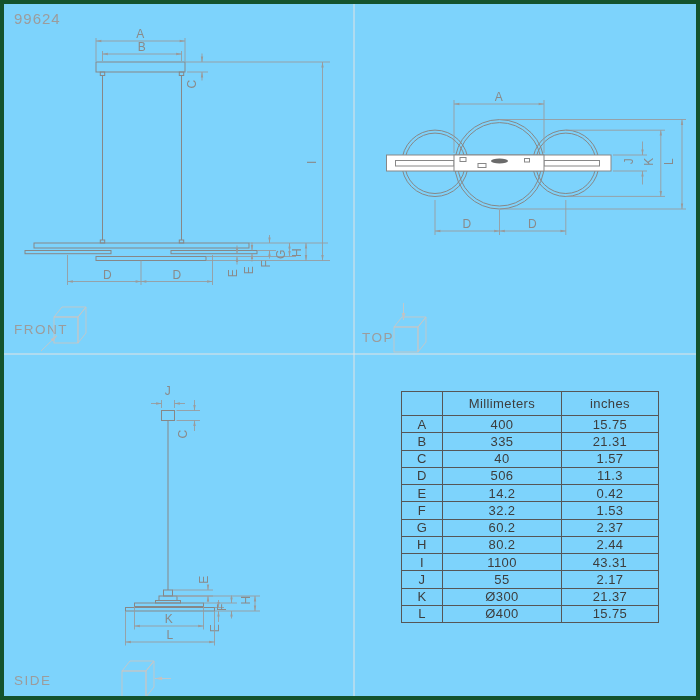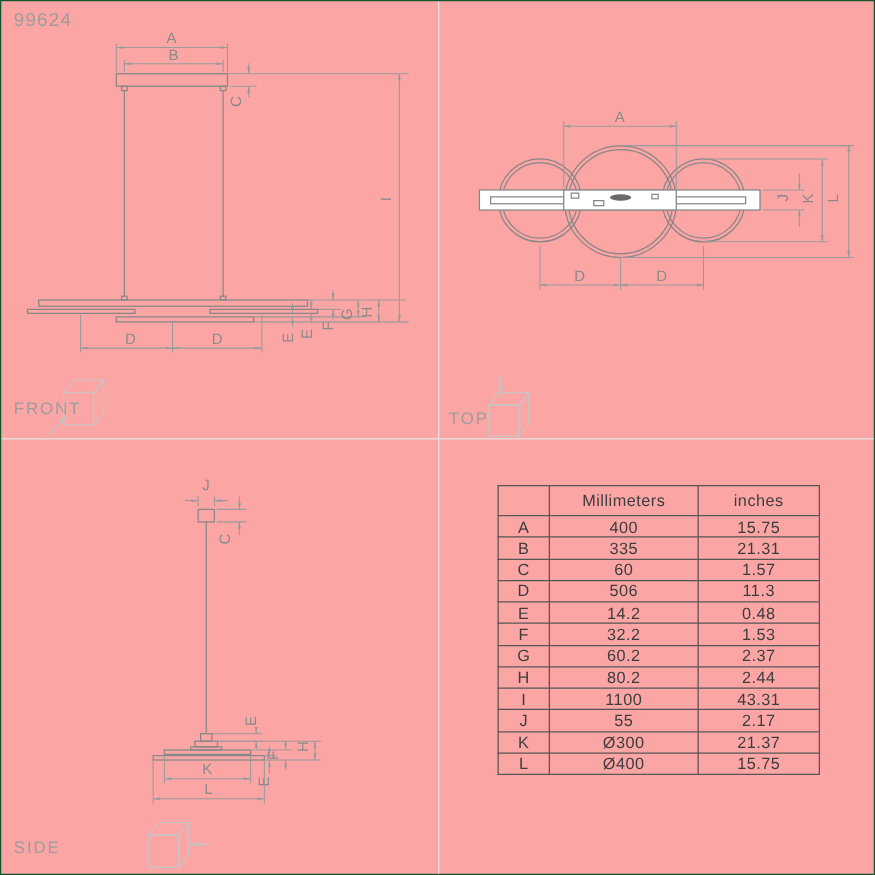--- a/index.html
+++ b/index.html
@@ -1,18 +1,18 @@
 <!DOCTYPE html>
 <html><head>
 <meta charset="utf-8">
 <style>
   html,body{margin:0;padding:0;background:#fff;}
   #canvas{
-    position:relative;width:700px;height:700px;background:#fca5a5;
-    border:1px solid #14532d;box-sizing:border-box;overflow:hidden;
+    position:relative;width:700px;height:700px;background:#7dd3fc;
+    border:4px solid #14532d;box-sizing:border-box;overflow:hidden;
     font-family:"Liberation Sans",sans-serif;
   }
   svg{position:absolute;left:0;top:0;}
   .obj{stroke:#878787;stroke-width:1;fill:none;}
   .objf{stroke:#878787;stroke-width:1;fill:#ffffff;}
   .dim{stroke:#9a9a9a;stroke-width:0.85;fill:none;}
   .cube{stroke:#c6c6c6;stroke-width:0.9;fill:none;}
   .dimtxt{font-family:"Liberation Sans",sans-serif;font-size:12px;fill:#8a8a8a;letter-spacing:0.5px;}
   .viewtxt{font-family:"Liberation Sans",sans-serif;font-size:13.5px;fill:#9c9c9c;letter-spacing:1.5px;}
   .codetxt{font-family:"Liberation Sans",sans-serif;font-size:15px;fill:#9c9c9c;letter-spacing:1px;}
@@ -269,32 +269,32 @@
           <td>400</td>
           <td>15.75</td>
         </tr>
         <tr>
           <td>B</td>
           <td>335</td>
           <td>21.31</td>
         </tr>
         <tr>
           <td>C</td>
-          <td>60</td>
+          <td>40</td>
           <td>1.57</td>
         </tr>
         <tr>
           <td>D</td>
           <td>506</td>
           <td>11.3</td>
         </tr>
         <tr>
           <td>E</td>
           <td>14.2</td>
-          <td>0.48</td>
+          <td>0.42</td>
         </tr>
         <tr>
           <td>F</td>
           <td>32.2</td>
           <td>1.53</td>
         </tr>
         <tr>
           <td>G</td>
           <td>60.2</td>
           <td>2.37</td>

